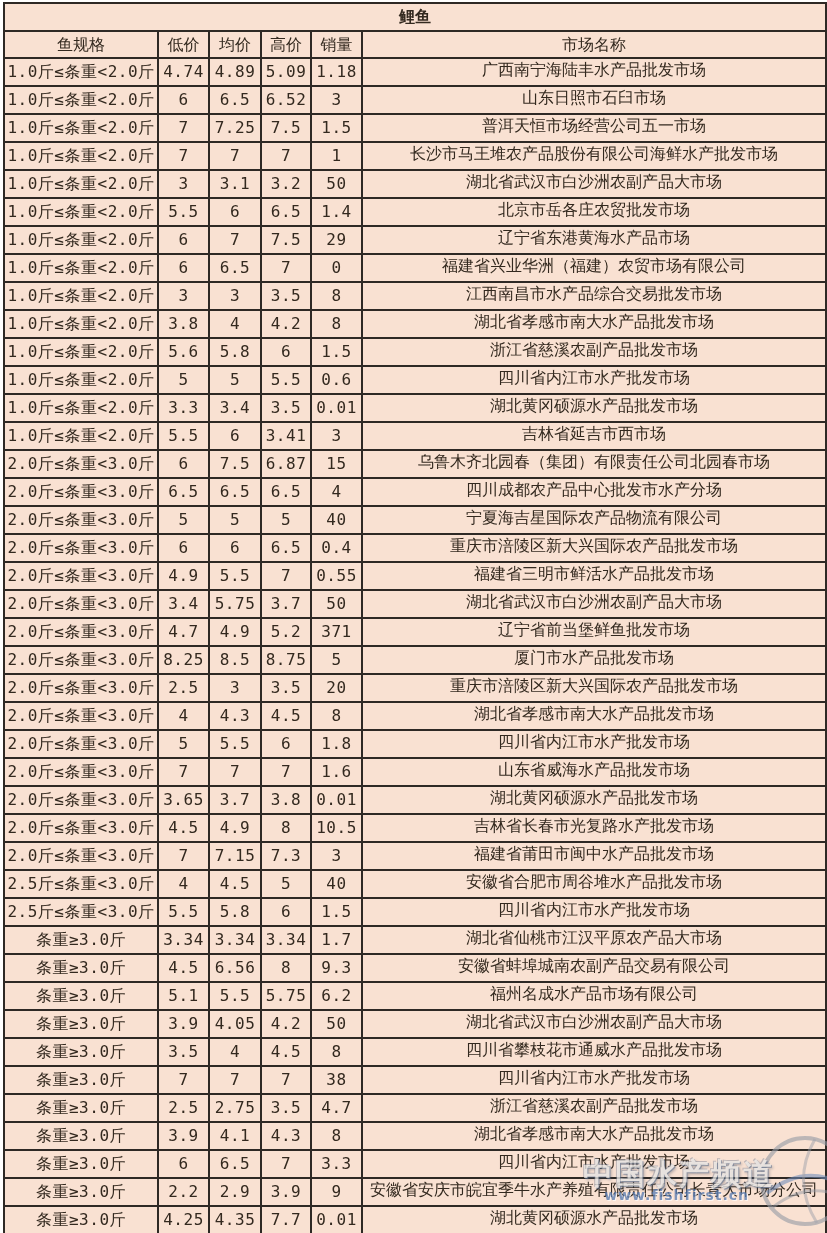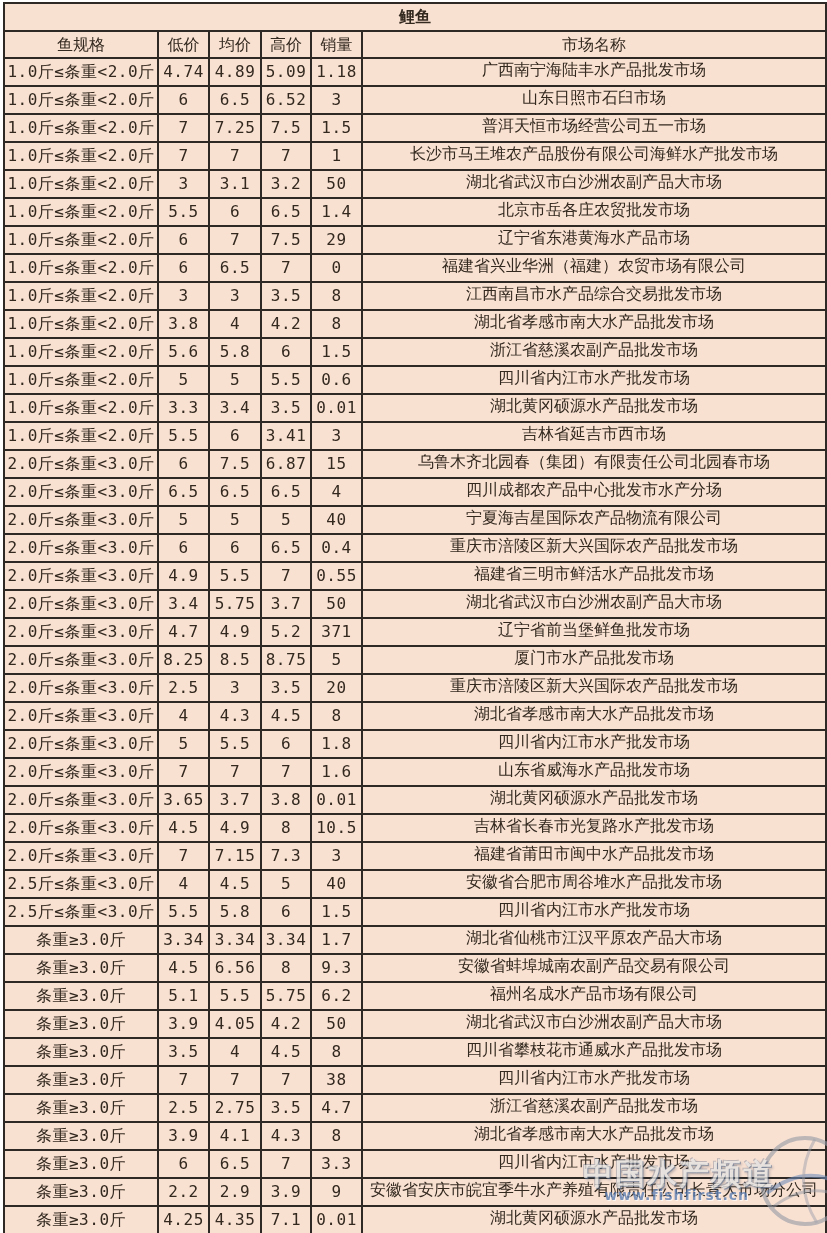--- a/index.html
+++ b/index.html
@@ -450,21 +450,21 @@
           <td class="num-cell">2.2</td>
           <td class="num-cell">2.9</td>
           <td class="num-cell">3.9</td>
           <td class="num-cell">9</td>
           <td class="market-cell">安徽省安庆市皖宜季牛水产养殖有限责任公司长青大市场分公司</td>
         </tr>
         <tr>
           <td class="spec-cell">条重≥3.0斤</td>
           <td class="num-cell">4.25</td>
           <td class="num-cell">4.35</td>
-          <td class="num-cell">7.1</td>
+          <td class="num-cell">7.7</td>
           <td class="num-cell">0.01</td>
           <td class="market-cell">湖北黄冈硕源水产品批发市场</td>
         </tr>
       </tbody>
   </table>
 
   <div class="watermark">
     <svg class="wm-globe" width="96" height="96" viewBox="0 0 96 96">
       <circle cx="48" cy="48" r="43" fill="none" stroke="rgba(150,155,165,0.75)" stroke-width="4"></circle>
       <path d="M 10 60 Q 48 30 86 52" fill="none" stroke="rgba(110,140,185,0.7)" stroke-width="4"></path>

